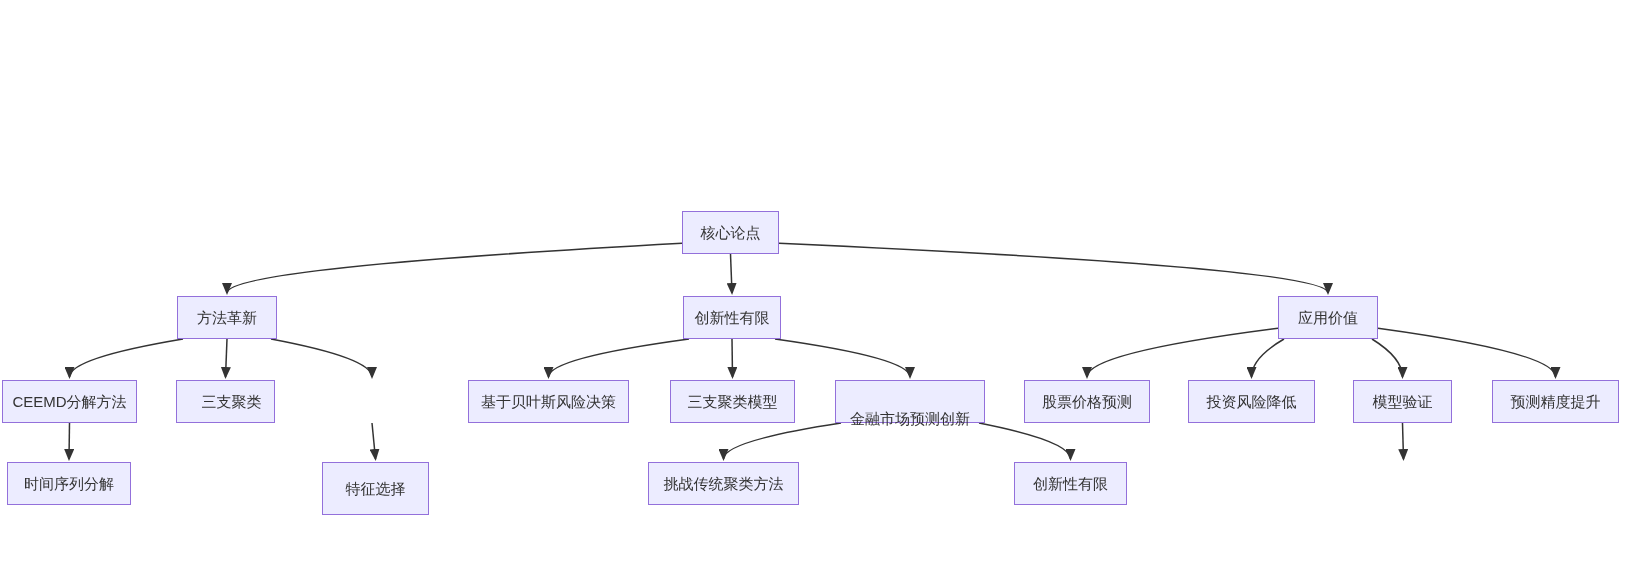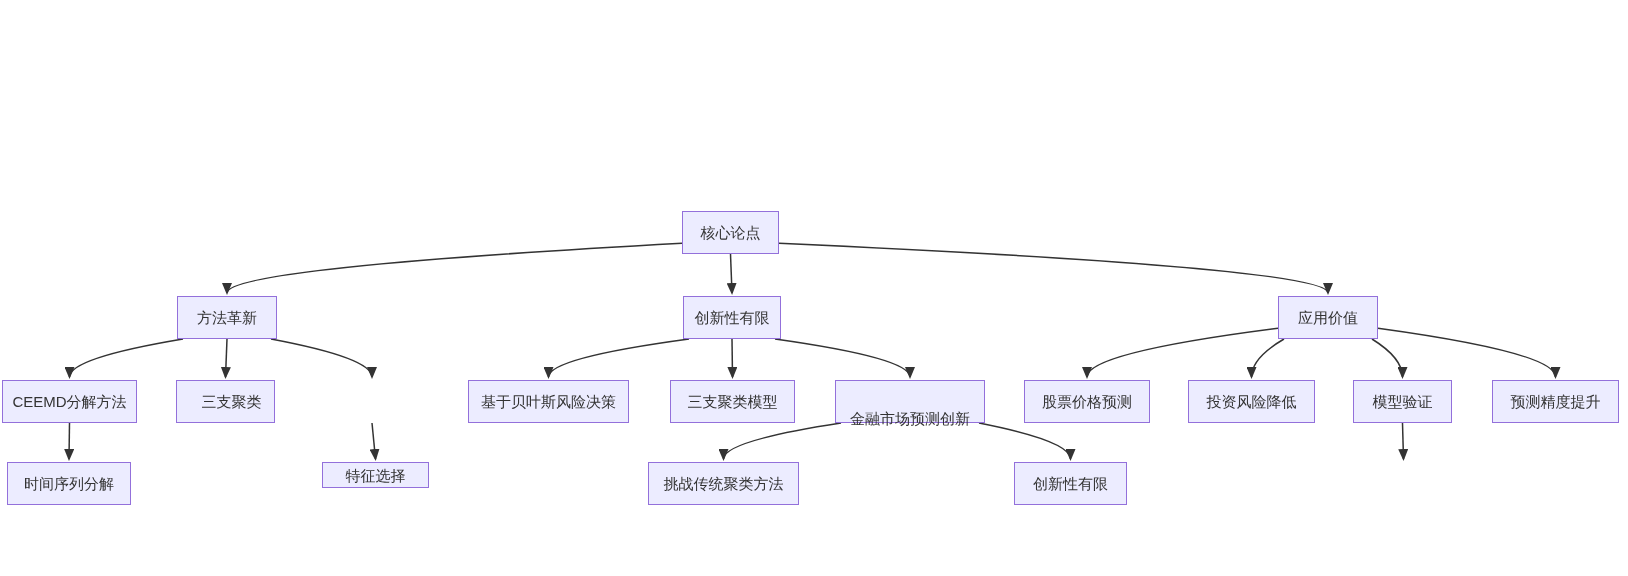--- a/index.html
+++ b/index.html
@@ -113,21 +113,21 @@
     </div>
     <div class="node" style="left: 1353px; top: 380px; width: 99px; height: 43px; background: rgb(236, 236, 255); border-color: rgb(147, 112, 219);">
       <span class="label" style="color: rgb(51, 51, 51);">模型验证</span>
     </div>
     <div class="node" style="left: 1492px; top: 380px; width: 127px; height: 43px; background: rgb(236, 236, 255); border-color: rgb(147, 112, 219);">
       <span class="label" style="color: rgb(51, 51, 51);">预测精度提升</span>
     </div>
     <div class="node" style="left: 7px; top: 462px; width: 124px; height: 43px; background: rgb(236, 236, 255); border-color: rgb(147, 112, 219);">
       <span class="label" style="color: rgb(51, 51, 51);">时间序列分解</span>
     </div>
-    <div class="node" style="left: 322px; top: 462px; width: 107px; height: 26px; background: rgb(236, 236, 255); border-color: rgb(147, 112, 219);">
+    <div class="node" style="left: 322px; top: 462px; width: 107px; height: 53px; background: rgb(236, 236, 255); border-color: rgb(147, 112, 219);">
       <span class="label" style="color: rgb(51, 51, 51);">特征选择</span>
     </div>
     <div class="node" style="left: 648px; top: 462px; width: 151px; height: 43px; background: rgb(236, 236, 255); border-color: rgb(147, 112, 219);">
       <span class="label" style="color: rgb(51, 51, 51);">挑战传统聚类方法</span>
     </div>
     <div class="node" style="left: 1014px; top: 462px; width: 113px; height: 43px; background: rgb(236, 236, 255); border-color: rgb(147, 112, 219);">
       <span class="label" style="color: rgb(51, 51, 51);">创新性有限</span>
     </div>
   </div>
 

